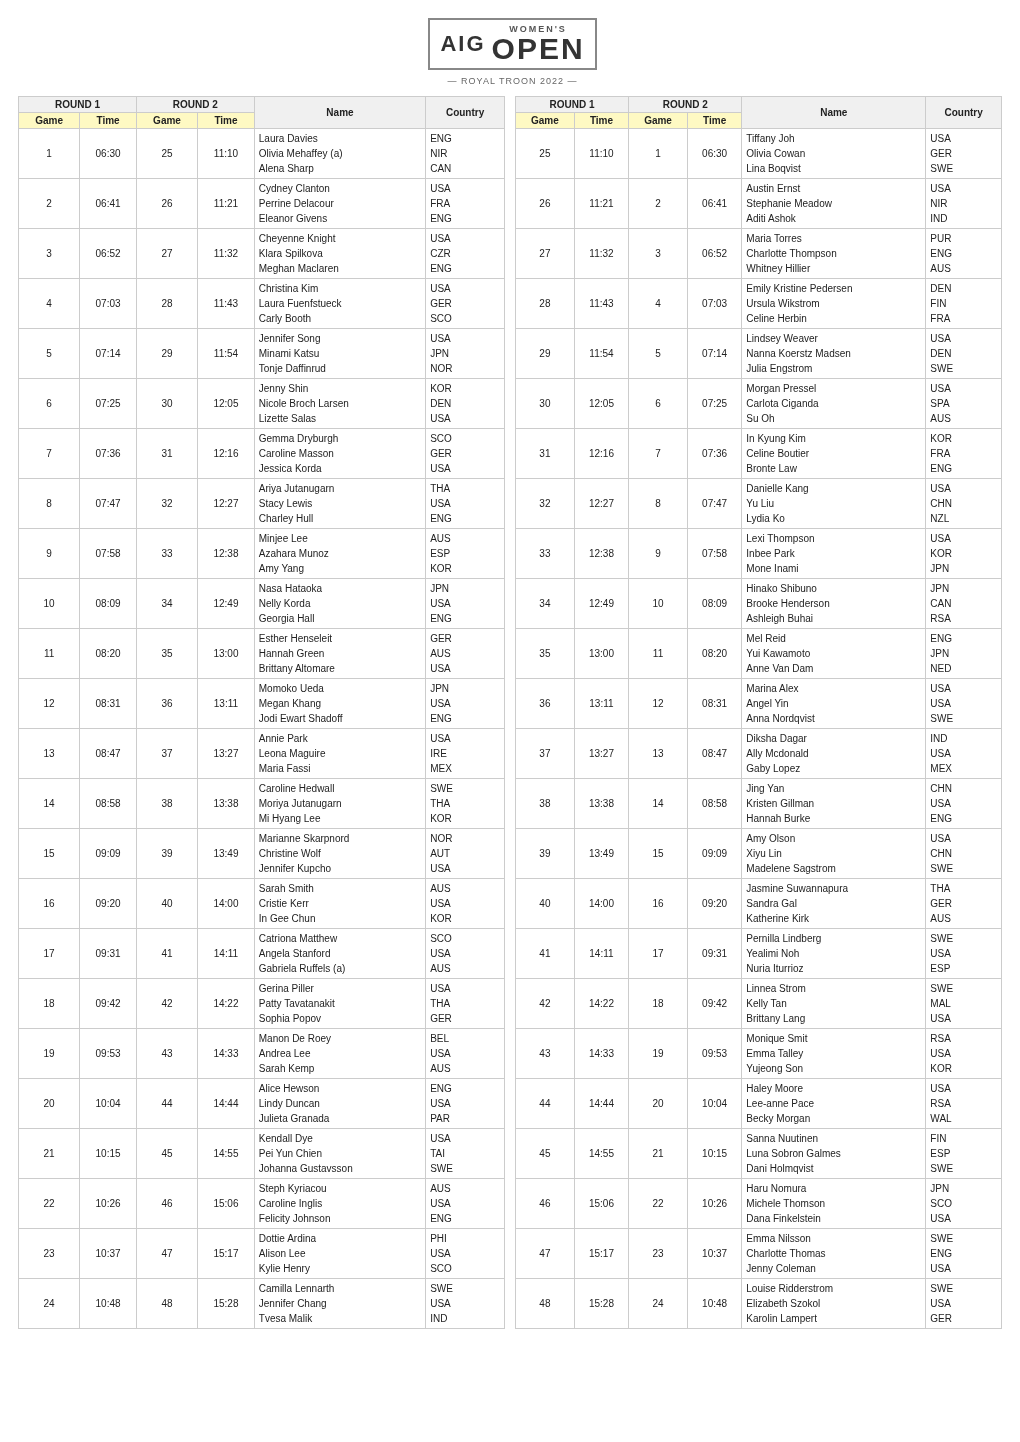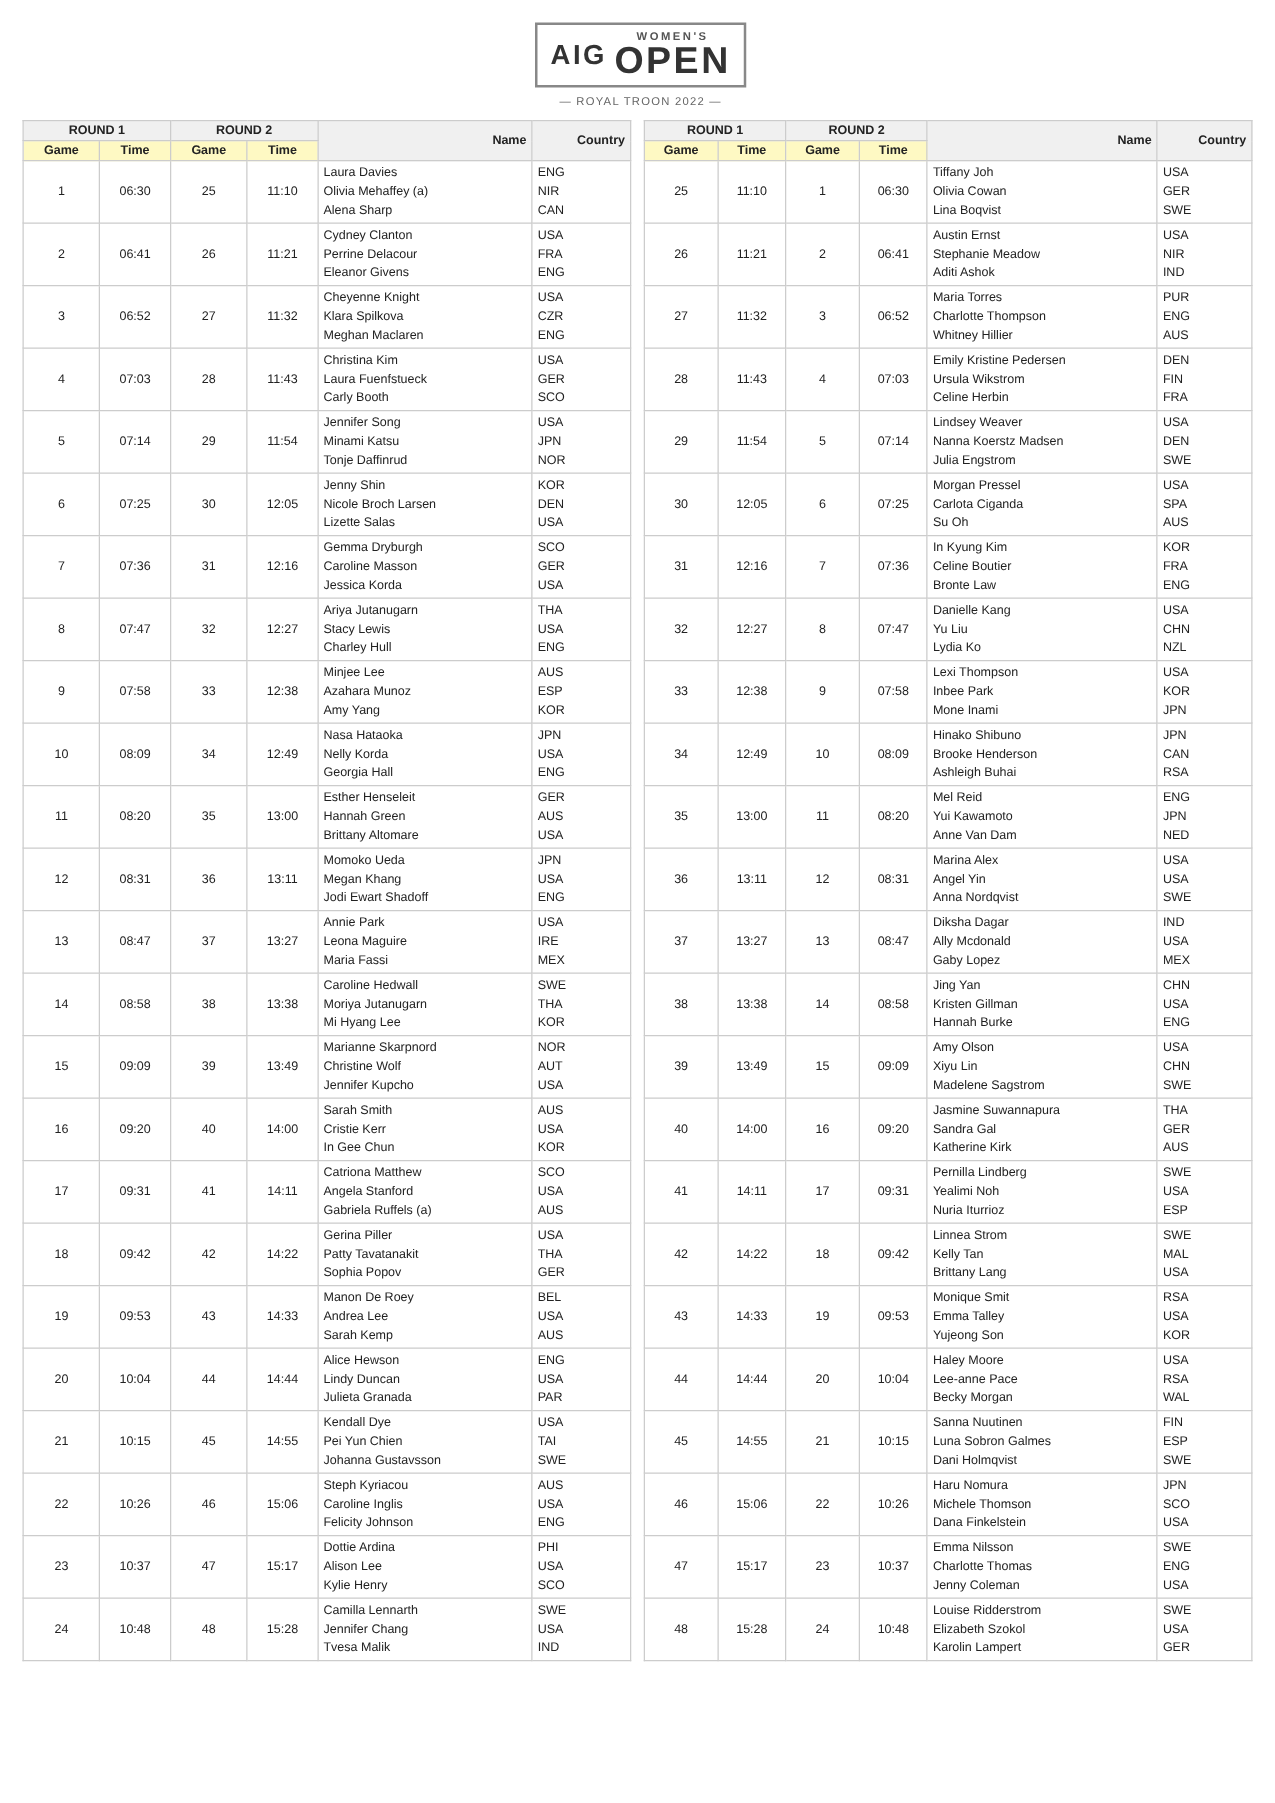--- a/index.html
+++ b/index.html
@@ -60,24 +60,24 @@
       border-collapse: collapse;
       font-size: 10.5px;
     }
     th, td {
       border: 1px solid #ccc;
       padding: 2px 4px;
       text-align: center;
       vertical-align: middle;
     }
     .name-col {
-      text-align: right;
+      text-align: center;
     }
     .country-col {
-      text-align: right;
+      text-align: center;
       white-space: nowrap;
     }
     .header-row th {
       background: #f0f0f0;
       font-weight: bold;
       font-size: 10px;
     }
     .subheader-row th {
       background: #fef9c3;
       font-weight: bold;

